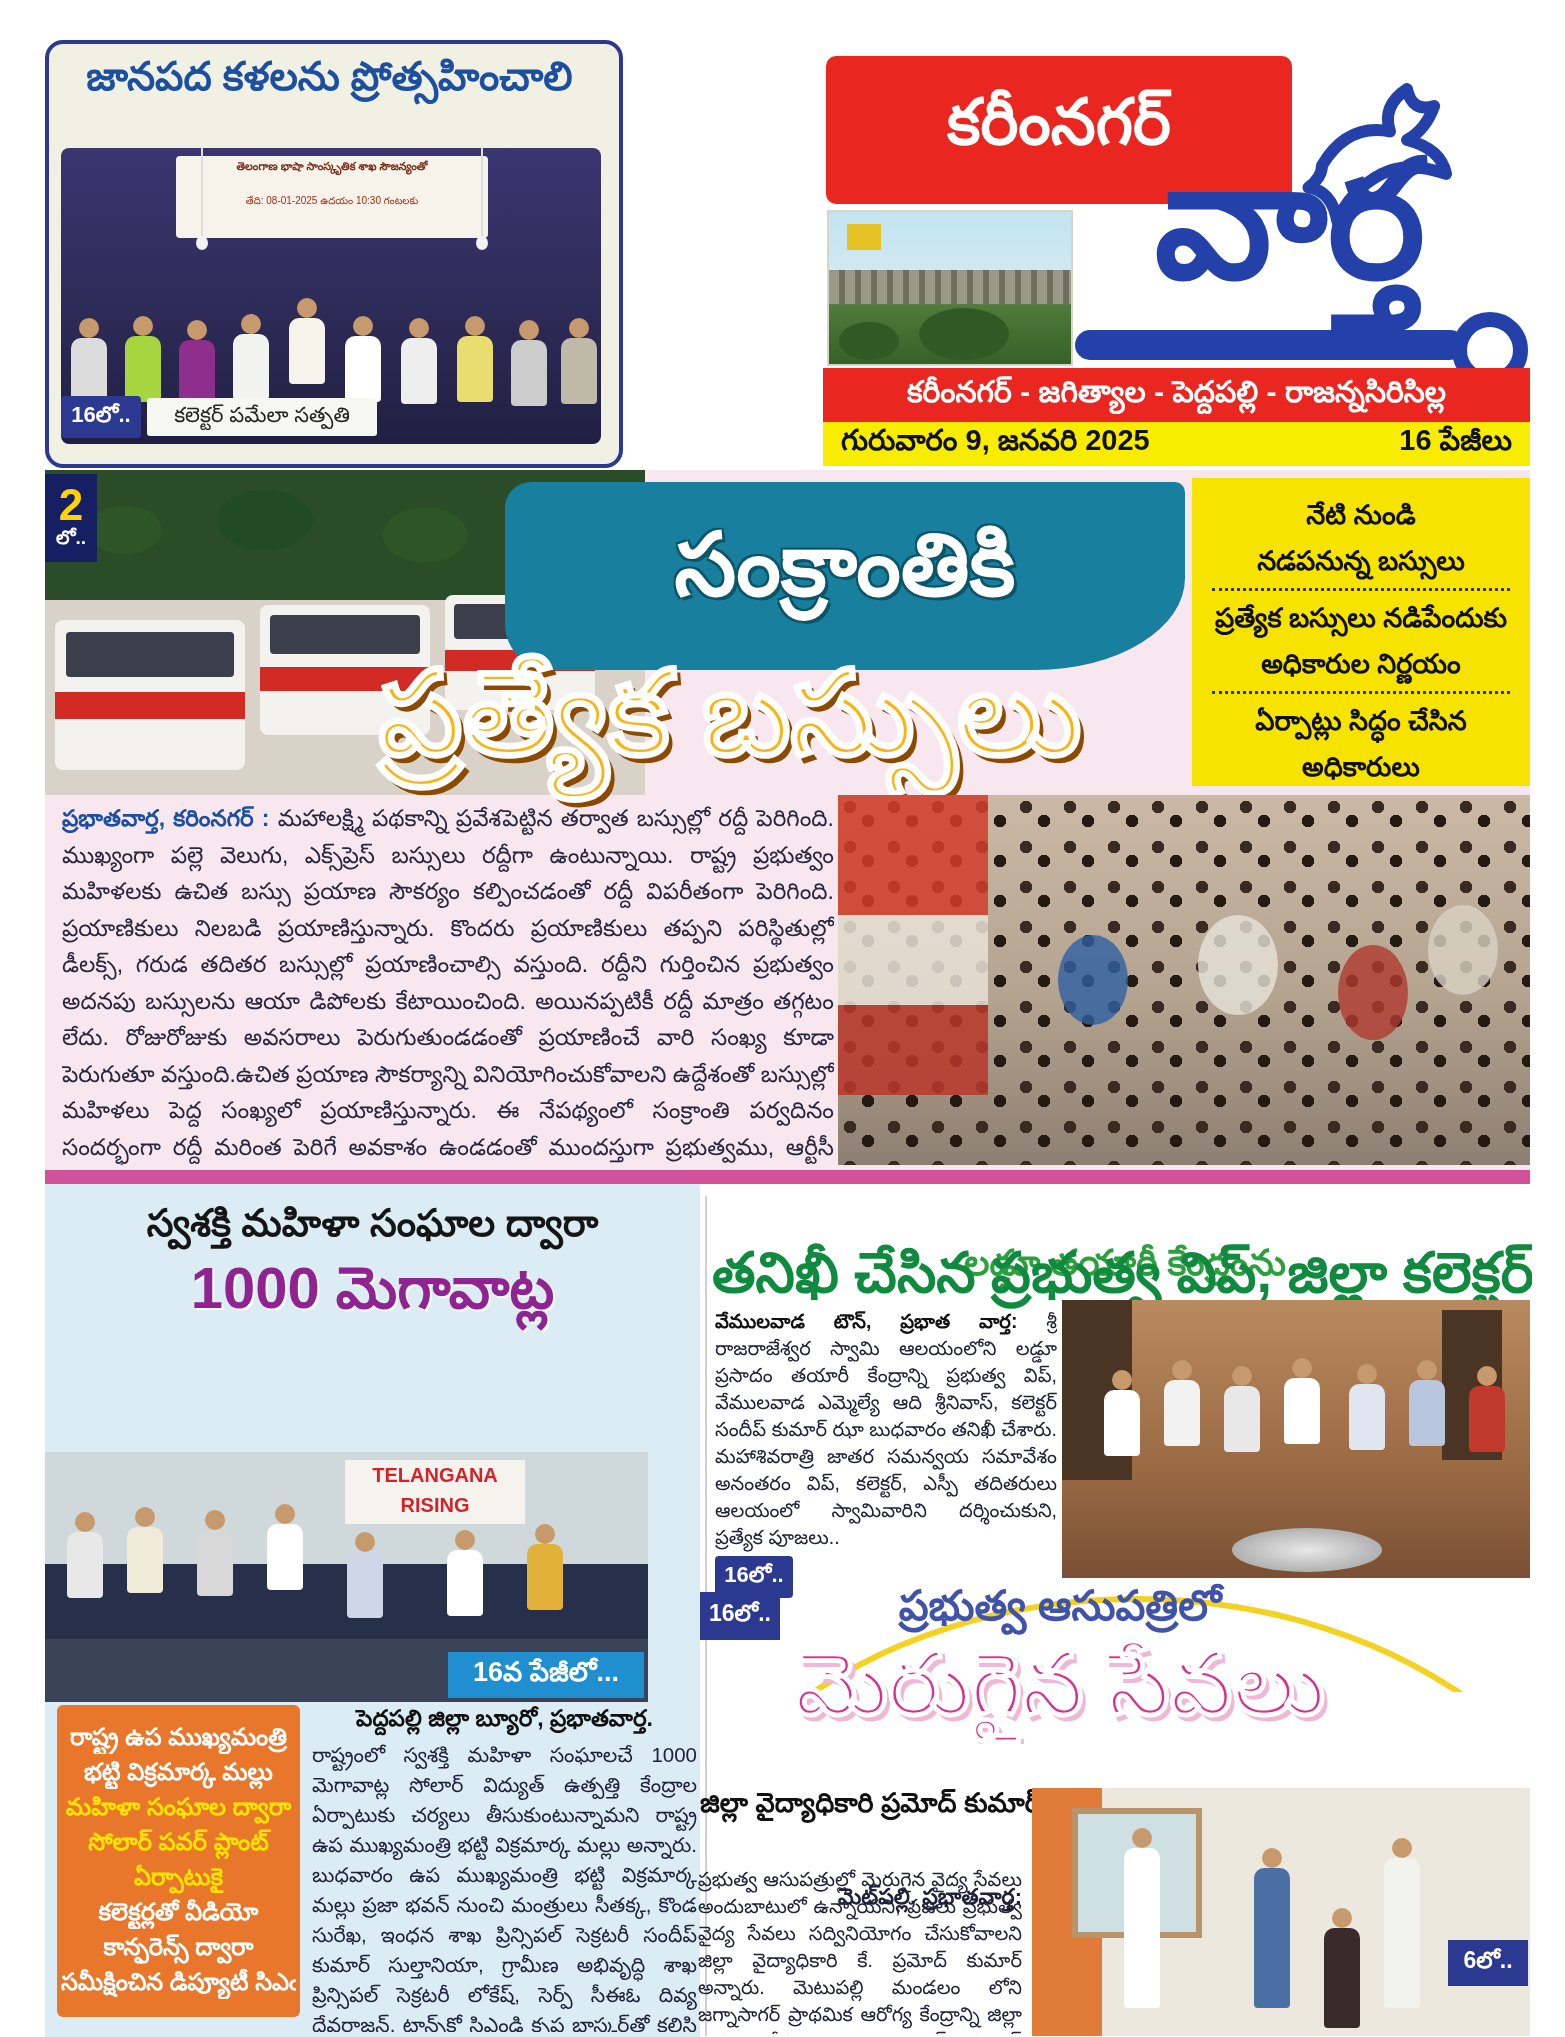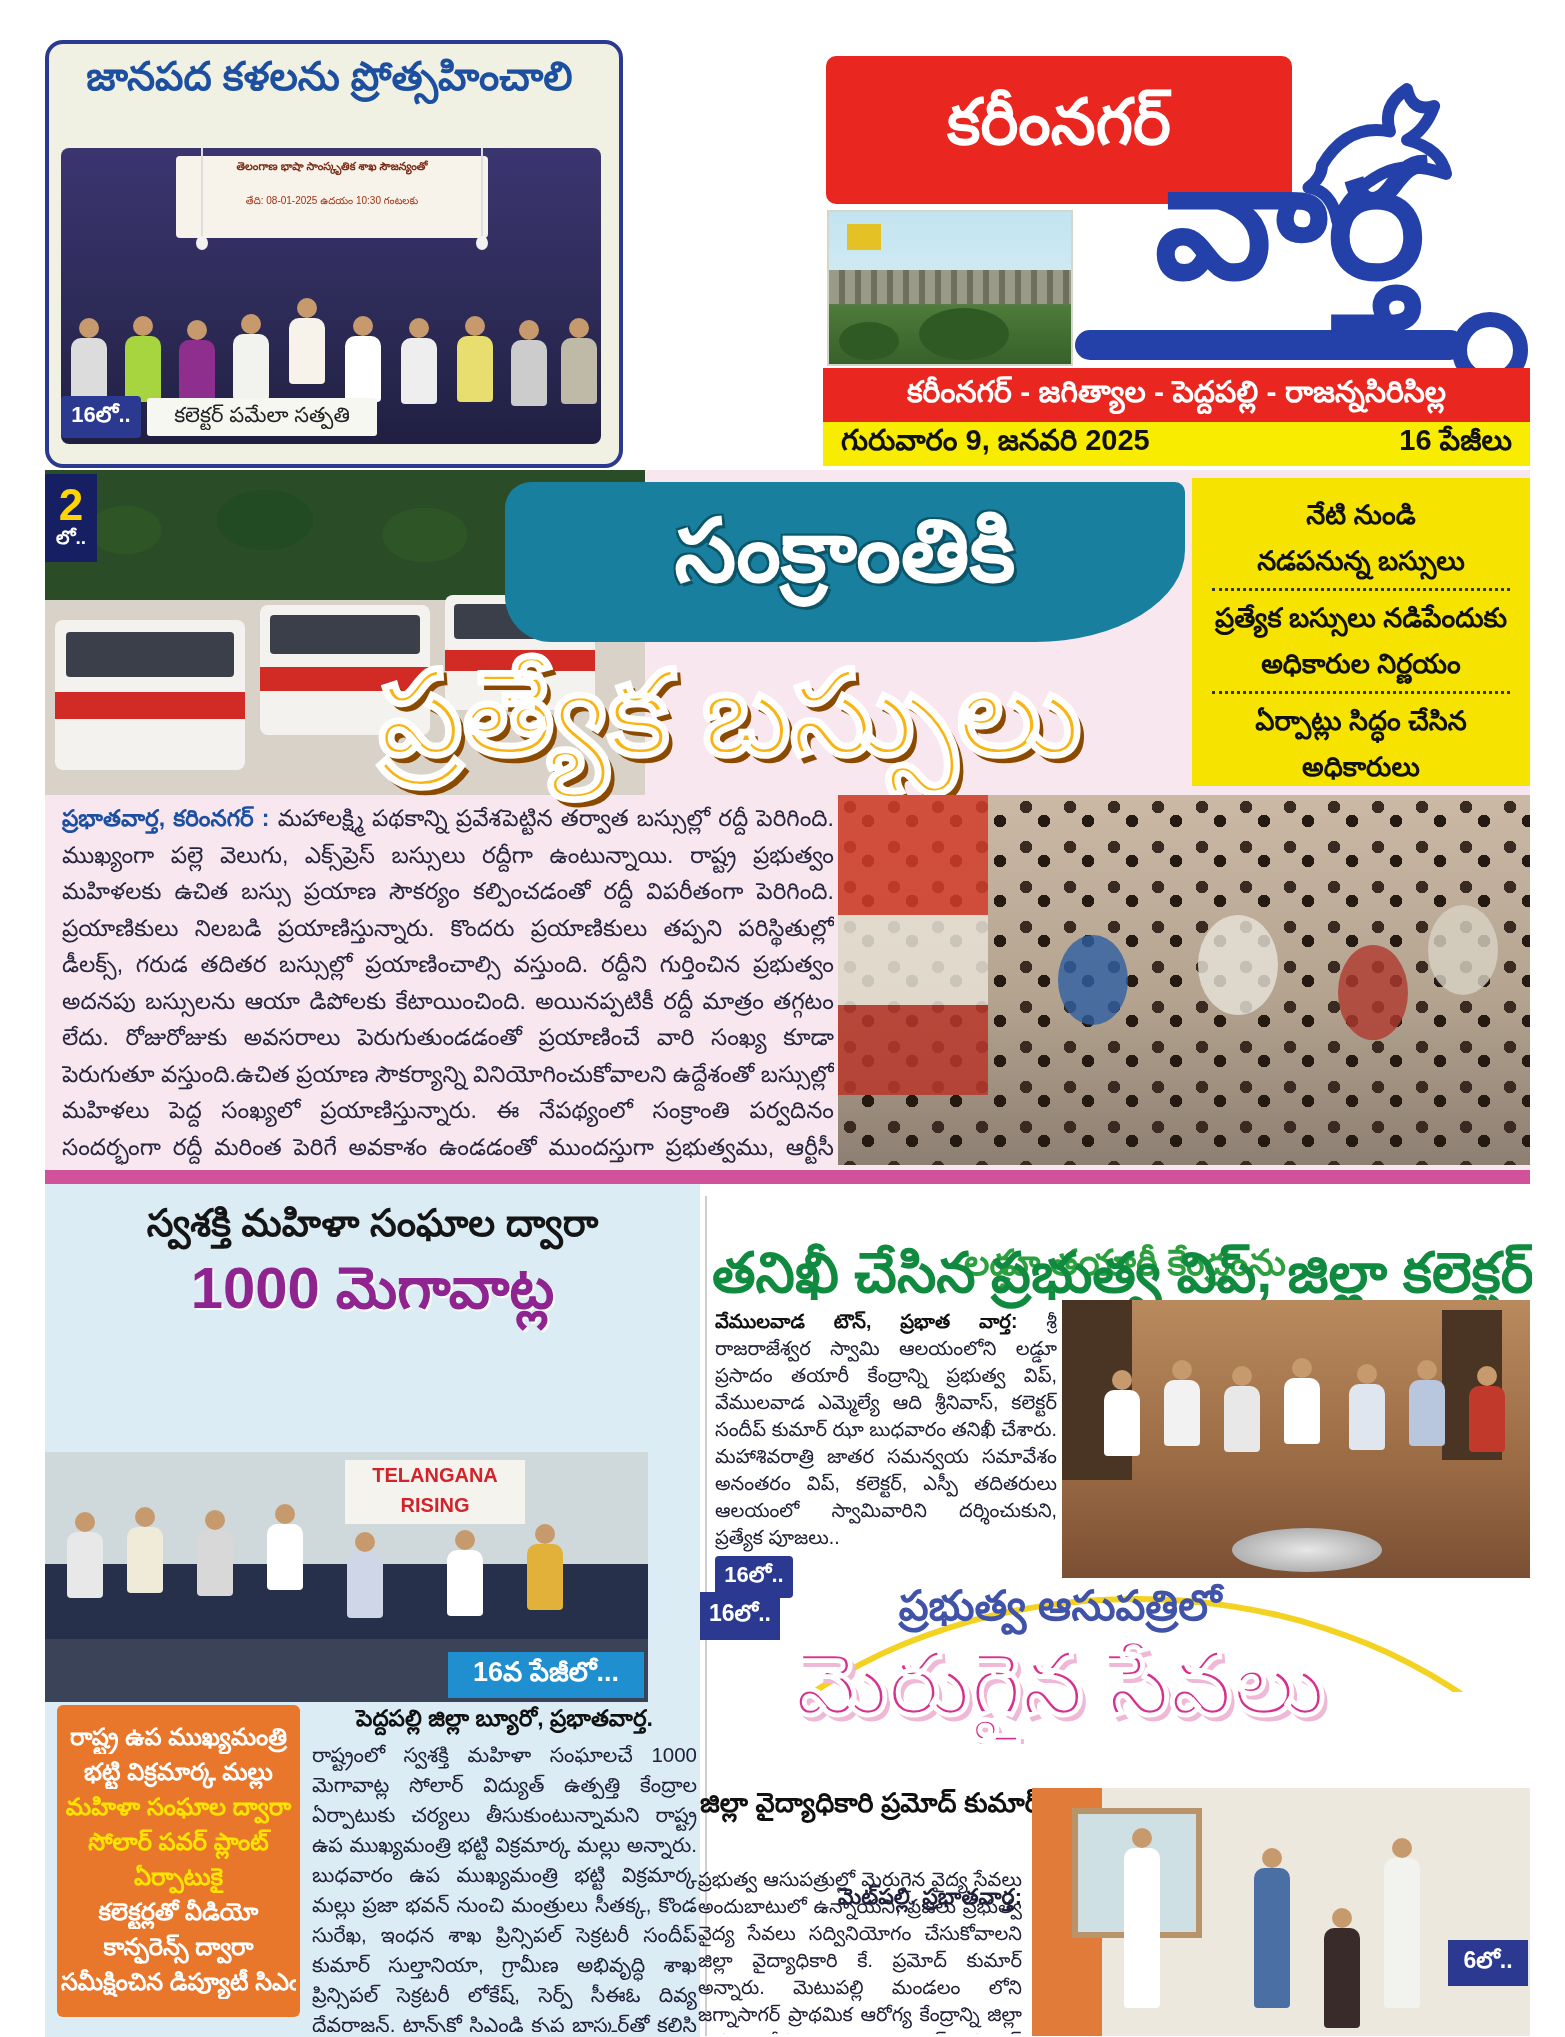--- a/index.html
+++ b/index.html
@@ -58,21 +58,21 @@
                  radial-gradient(80px 50px at 220px 50px,#234b23 60%,transparent 61%),
                  radial-gradient(70px 45px at 380px 65px,#2e5526 60%,transparent 61%),
                  radial-gradient(90px 55px at 520px 50px,#1f421f 60%,transparent 61%),#2a4d28;}
   .bus{position:absolute;background:#f4f2ee;border-radius:8px;overflow:hidden;}
   .bus .win{position:absolute;left:6%;top:8%;width:88%;height:30%;background:#3a3f4a;border-radius:4px;}
   .bus .stripe{position:absolute;left:0;top:48%;width:100%;height:18%;background:#d22a25;}
   .badge2{left:45px;top:474px;width:52px;height:88px;background:#171f63;display:flex;
       flex-direction:column;align-items:center;justify-content:center;}
   .badge2 .num{color:#ffd400;font-size:44px;font-weight:bold;line-height:44px;}
   .badge2 .suf{color:#fff;font-size:19px;font-weight:bold;}
-  .teal-banner{left:505px;top:482px;width:680px;height:160px;background:#187f9f;
+  .teal-banner{left:505px;top:482px;width:680px;height:188px;background:#187f9f;
       border-radius:26px 10px 150px 46px / 26px 10px 92px 46px;display:flex;align-items:center;justify-content:center;}
   .kicker-text{color:#fff;font-weight:bold;font-size:88px;white-space:nowrap;
       text-shadow:3px 3px 0 #0c5468,-2px 2px 0 #0c5468,2px -2px 0 #0c5468,-2px -2px 0 #0c5468;}
   .lead-headline{left:255px;top:628px;width:950px;height:180px;font-size:118px;font-weight:bold;
       text-align:center;color:#f9b413;-webkit-text-stroke:3px #ffffff;white-space:nowrap;
       text-shadow:5px 6px 0 #8a4a00;line-height:170px;overflow:hidden;}
   .ybox{left:1192px;top:478px;width:338px;height:308px;background:#f6e400;padding:14px 0;
       box-sizing:border-box;}
   .ybox .hl{font-size:27px;font-weight:bold;color:#111;text-align:center;line-height:46px;
       white-space:nowrap;overflow:hidden;}

